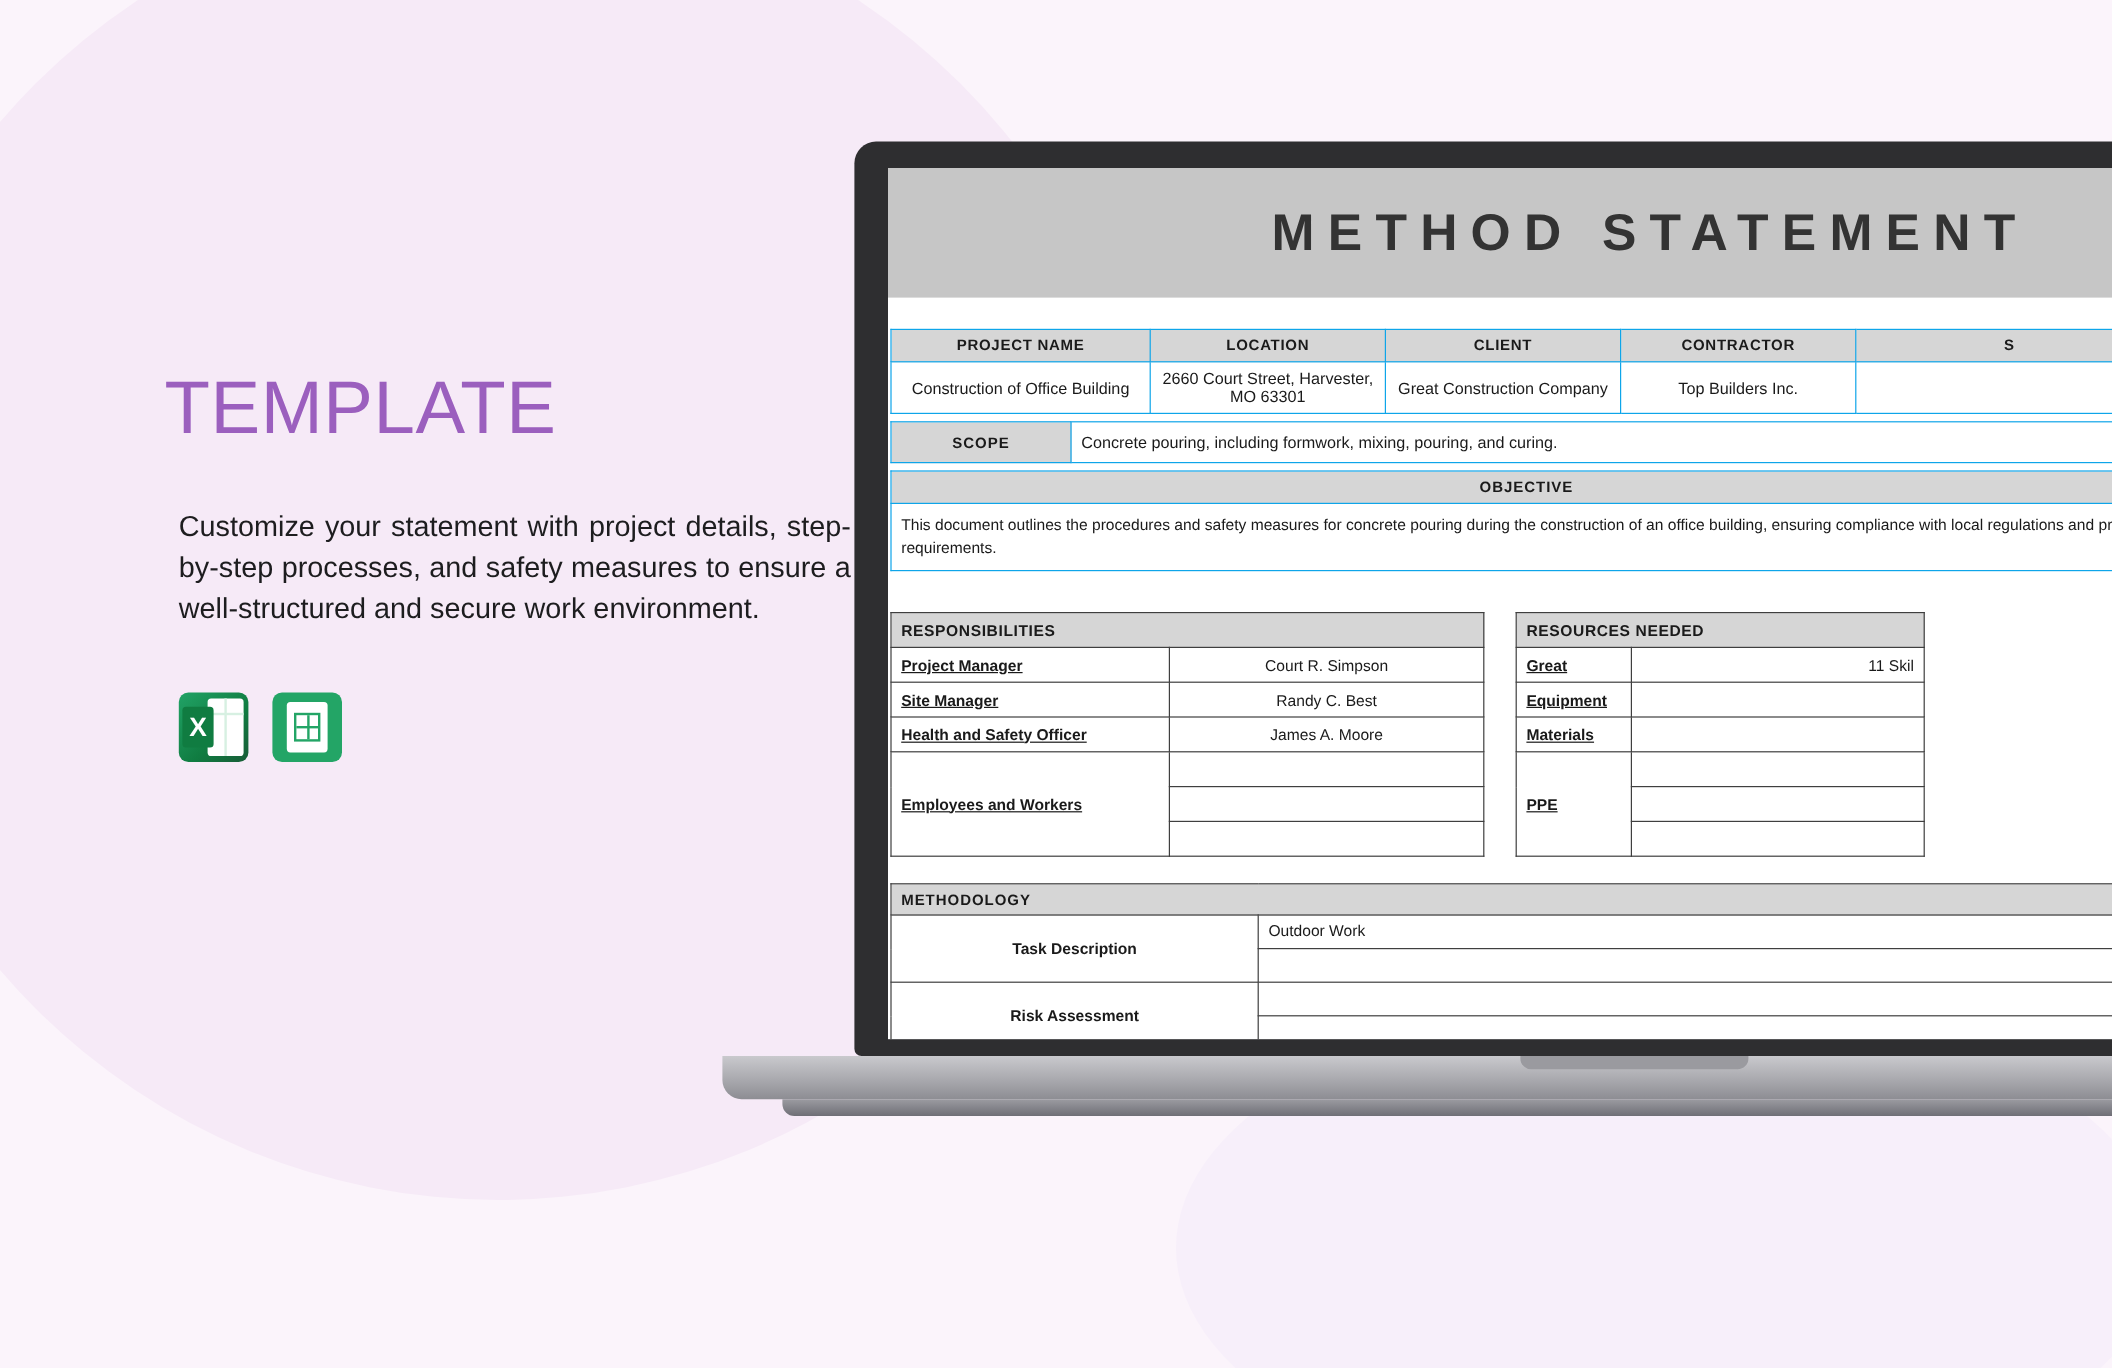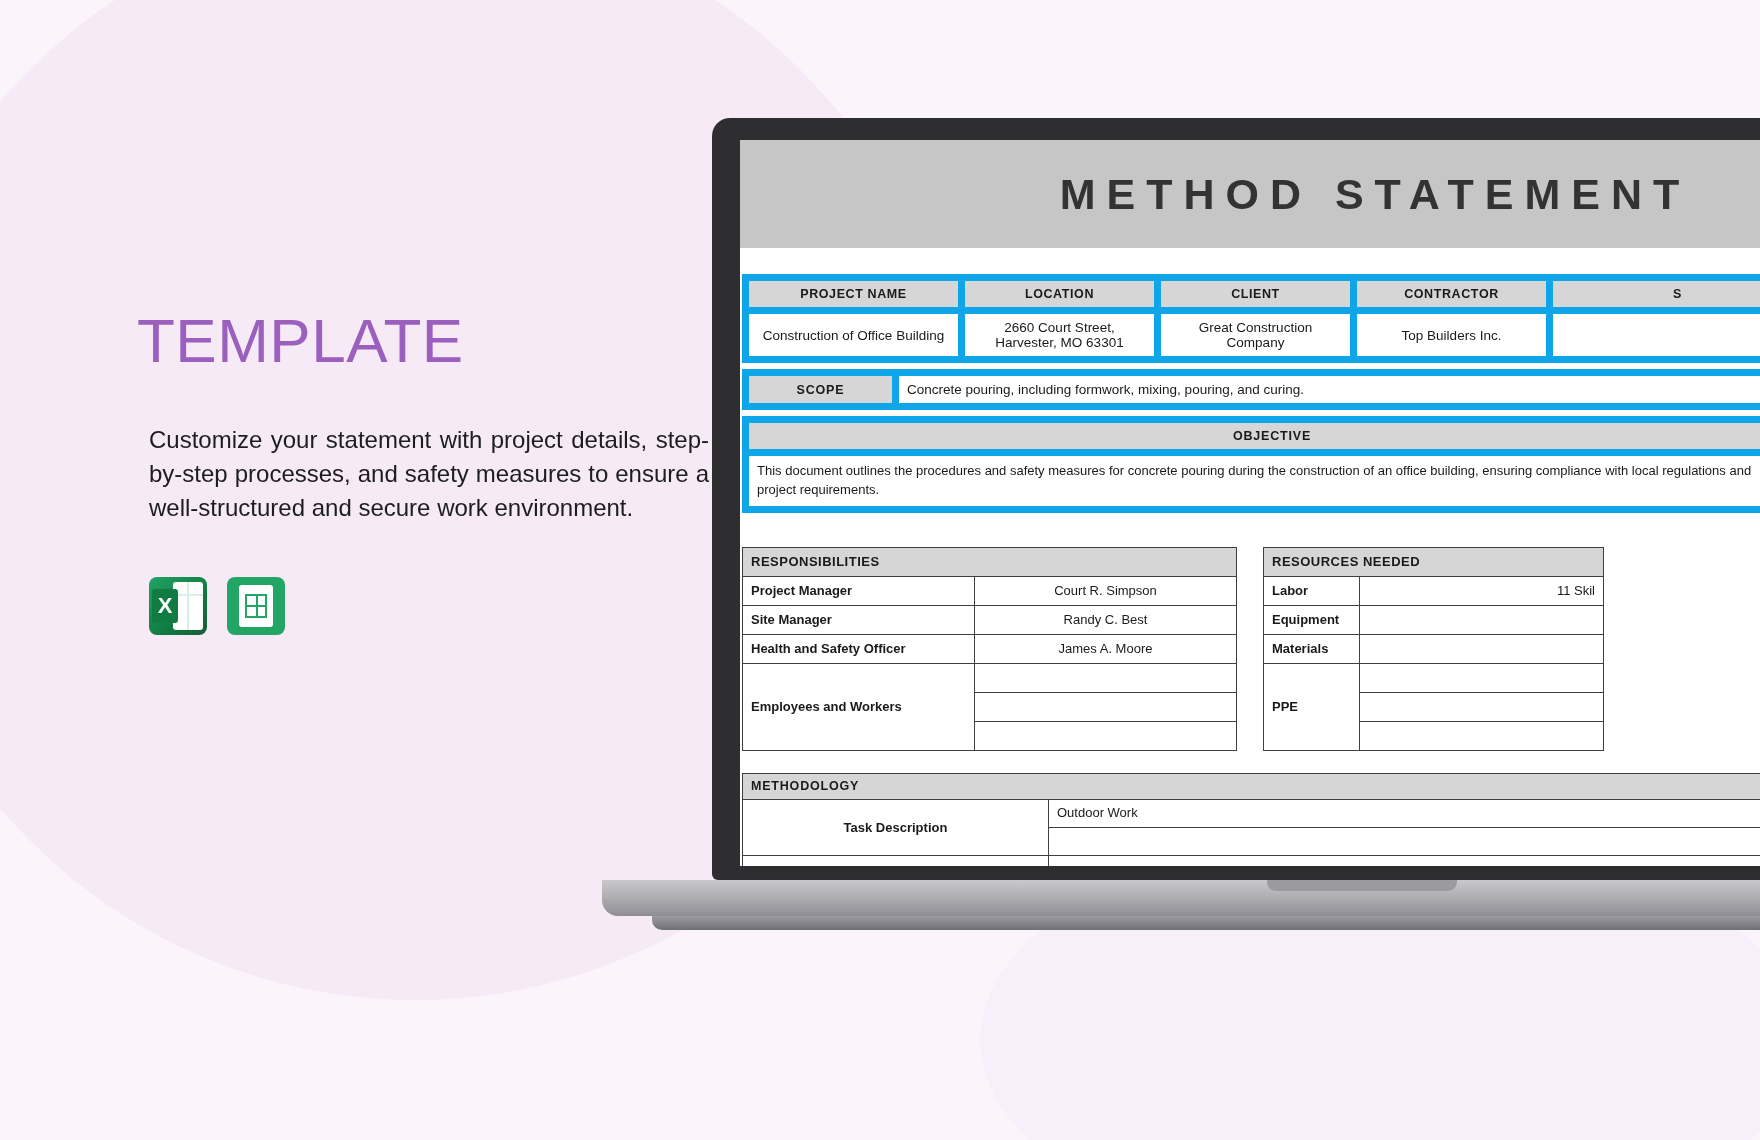--- a/index.html
+++ b/index.html
@@ -206,21 +206,21 @@
 
   .doc-body { padding: 0 4px 0 2px; }
 
   table.grid {
     border-collapse: collapse;
     table-layout: fixed;
     width: 1060px;
     font-size: 13px;
   }
   table.grid td, table.grid th {
-    border: 7px solid #0ea5e9;
+    border: 1px solid #0ea5e9;
     padding: 6px 8px;
     vertical-align: middle;
   }
   .hdr-cell {
     background: #d6d6d6;
     font-weight: bold;
     font-size: 12.5px;
     text-align: center;
     letter-spacing: 0.6px;
     text-transform: uppercase;
@@ -277,21 +277,21 @@
     padding: 4px 8px;
   }
   .band-left {
     background: #d6d6d6;
     font-weight: bold;
     font-size: 12.5px;
     letter-spacing: 0.5px;
     text-align: left;
     text-transform: uppercase;
   }
-  .row-label { font-weight: bold; font-size: 12.5px; }
+  .row-label { font-weight: bold; font-size: 12.5px; text-decoration: underline; }
   .row-value { text-align: center; font-size: 13.5px; }
   .row-value-right { text-align: right; font-size: 13.5px; }
 
   .methodology { margin-top: 22px; }
   .meth-table { border-collapse: collapse; table-layout: fixed; width: 1060px; }
   .meth-table td { border: 1px solid #3f3f3f; }
   .meth-label {
     font-weight: bold;
     font-size: 13px;
     text-align: center;
@@ -433,21 +433,21 @@
               <table>
                 <colgroup>
                     <col style="width:96px">
                     <col style="width:244px">
                   </colgroup>
                 <tbody>
                     <tr>
                   <td class="band-left" colspan="2">RESOURCES NEEDED</td>
                 </tr>
                 <tr>
-                  <td class="row-label">Labor</td>
+                  <td class="row-label">Great</td>
                   <td class="row-value-right">11 Skil</td>
                 </tr>
                 <tr>
                   <td class="row-label">Equipment</td>
                   <td class="row-value-right"></td>
                 </tr>
                 <tr>
                   <td class="row-label">Materials</td>
                   <td class="row-value-right"></td>
                 </tr>

